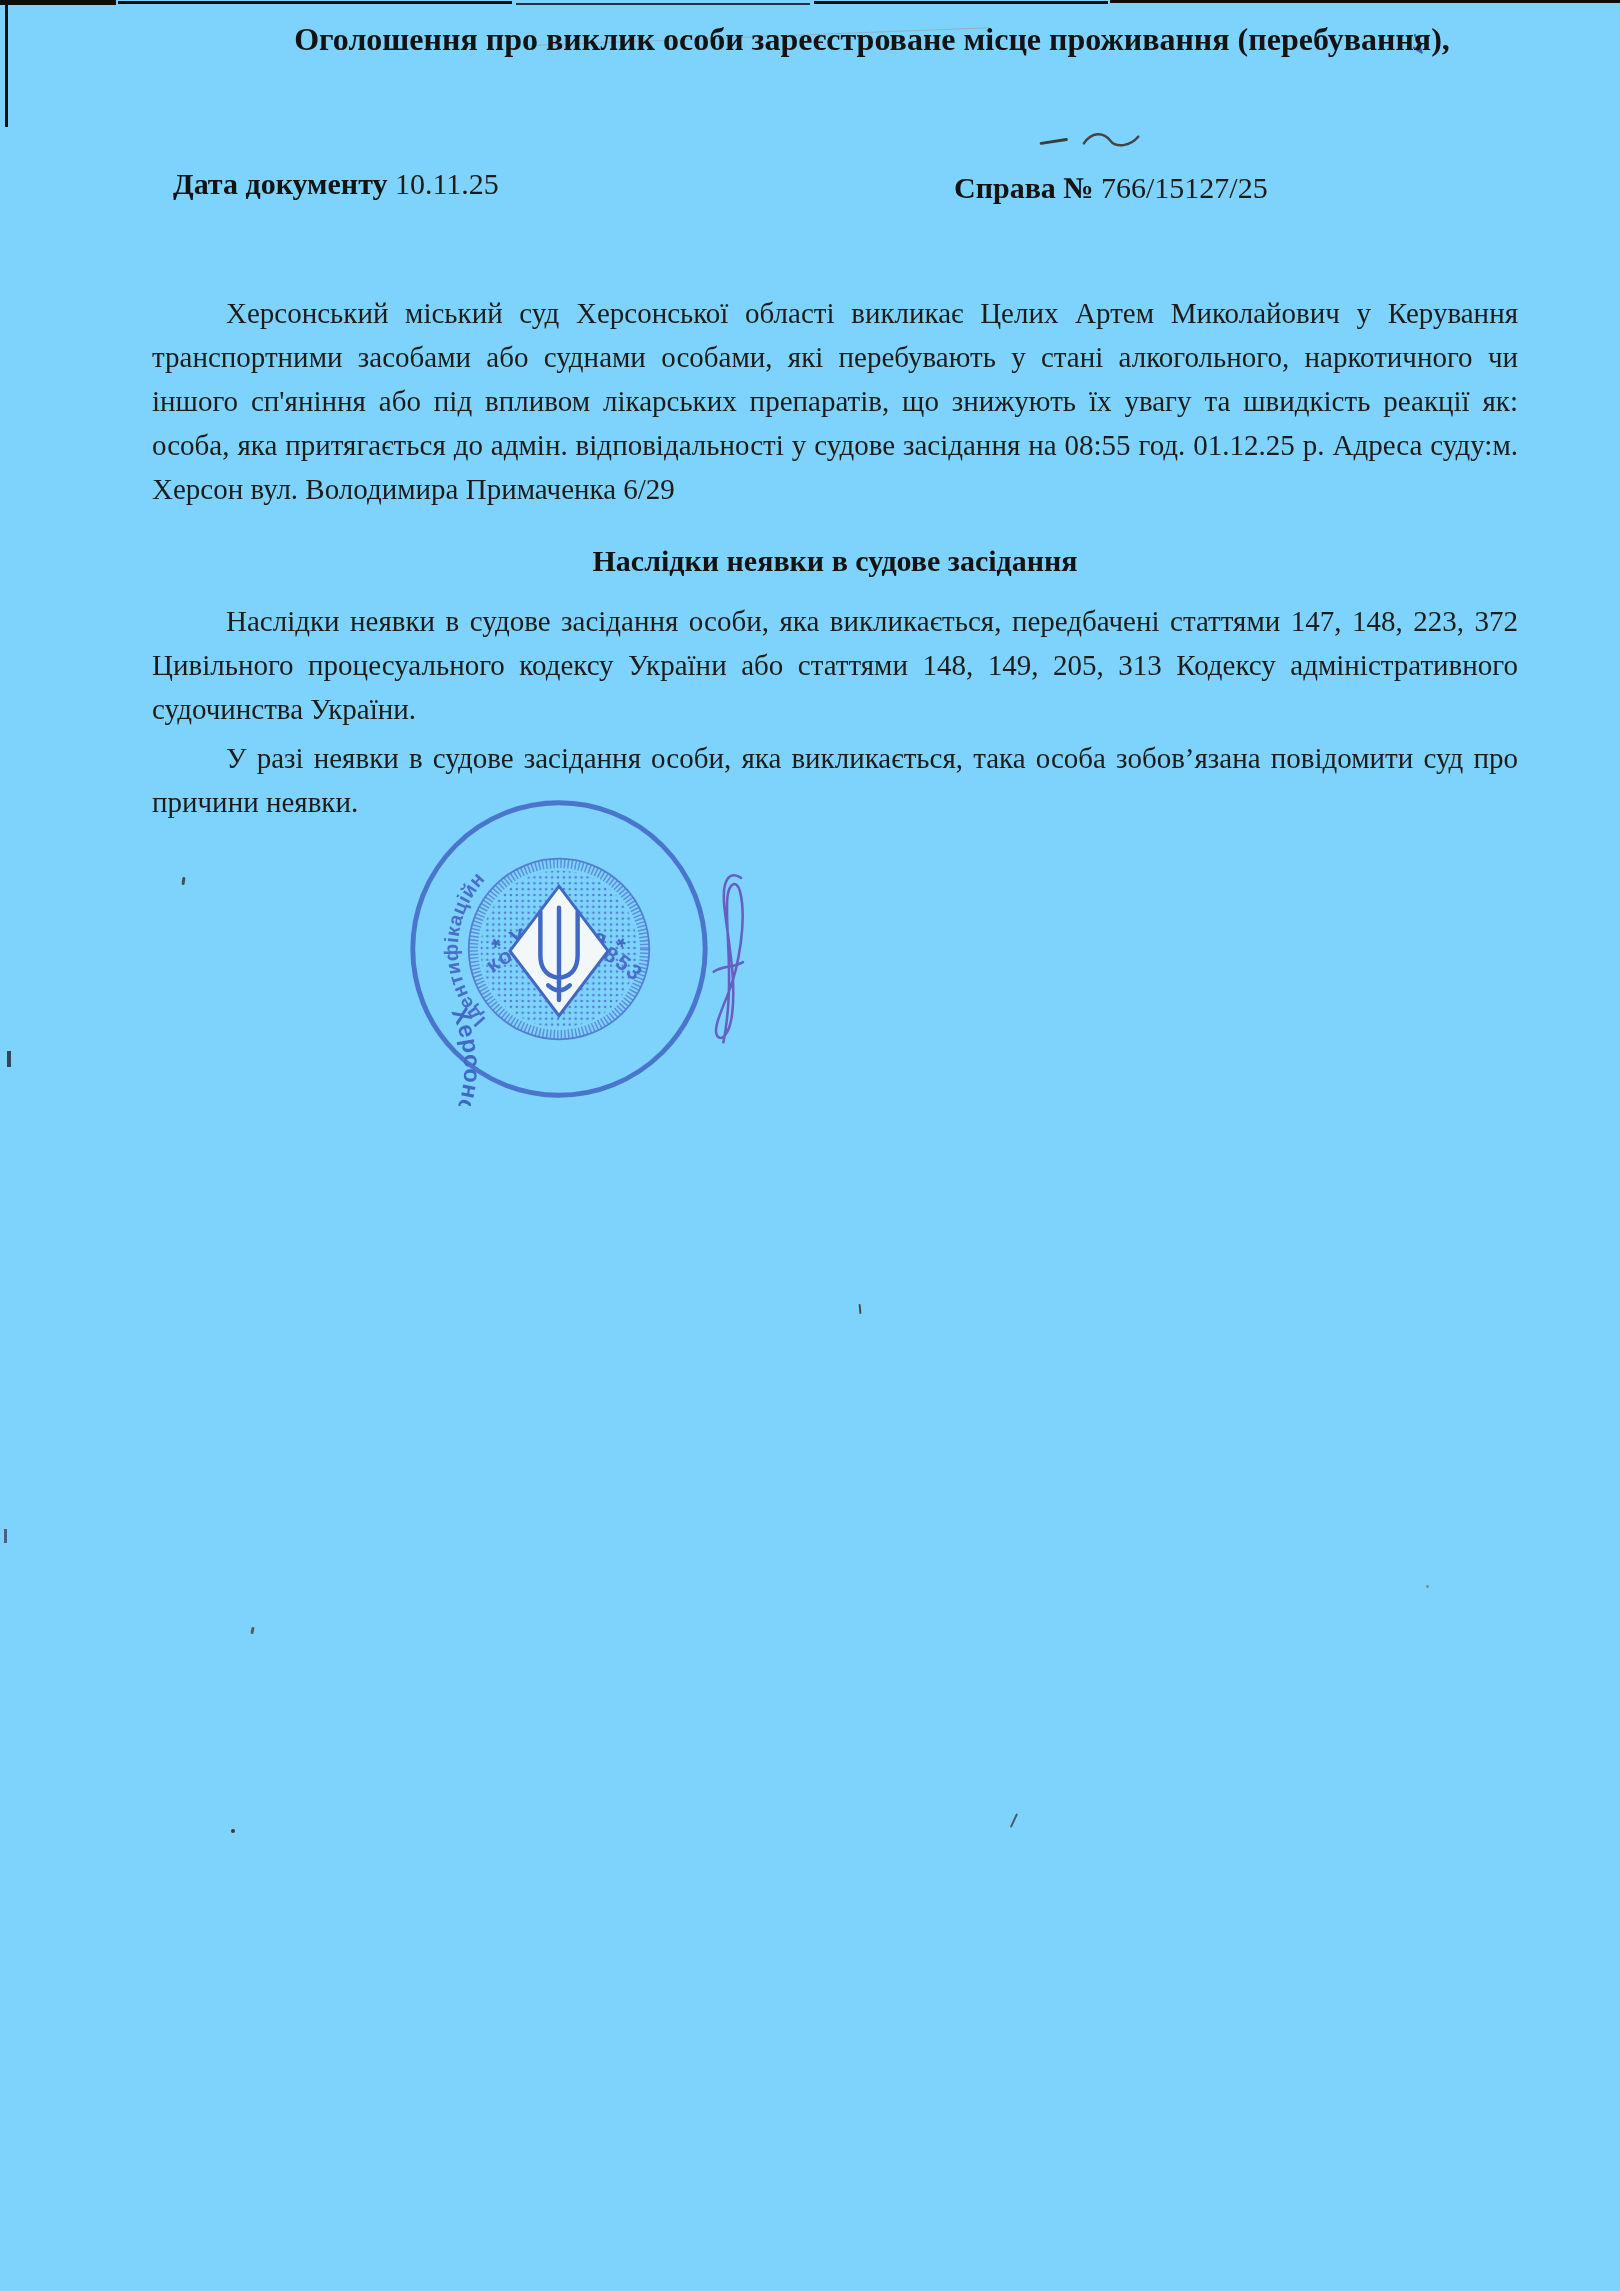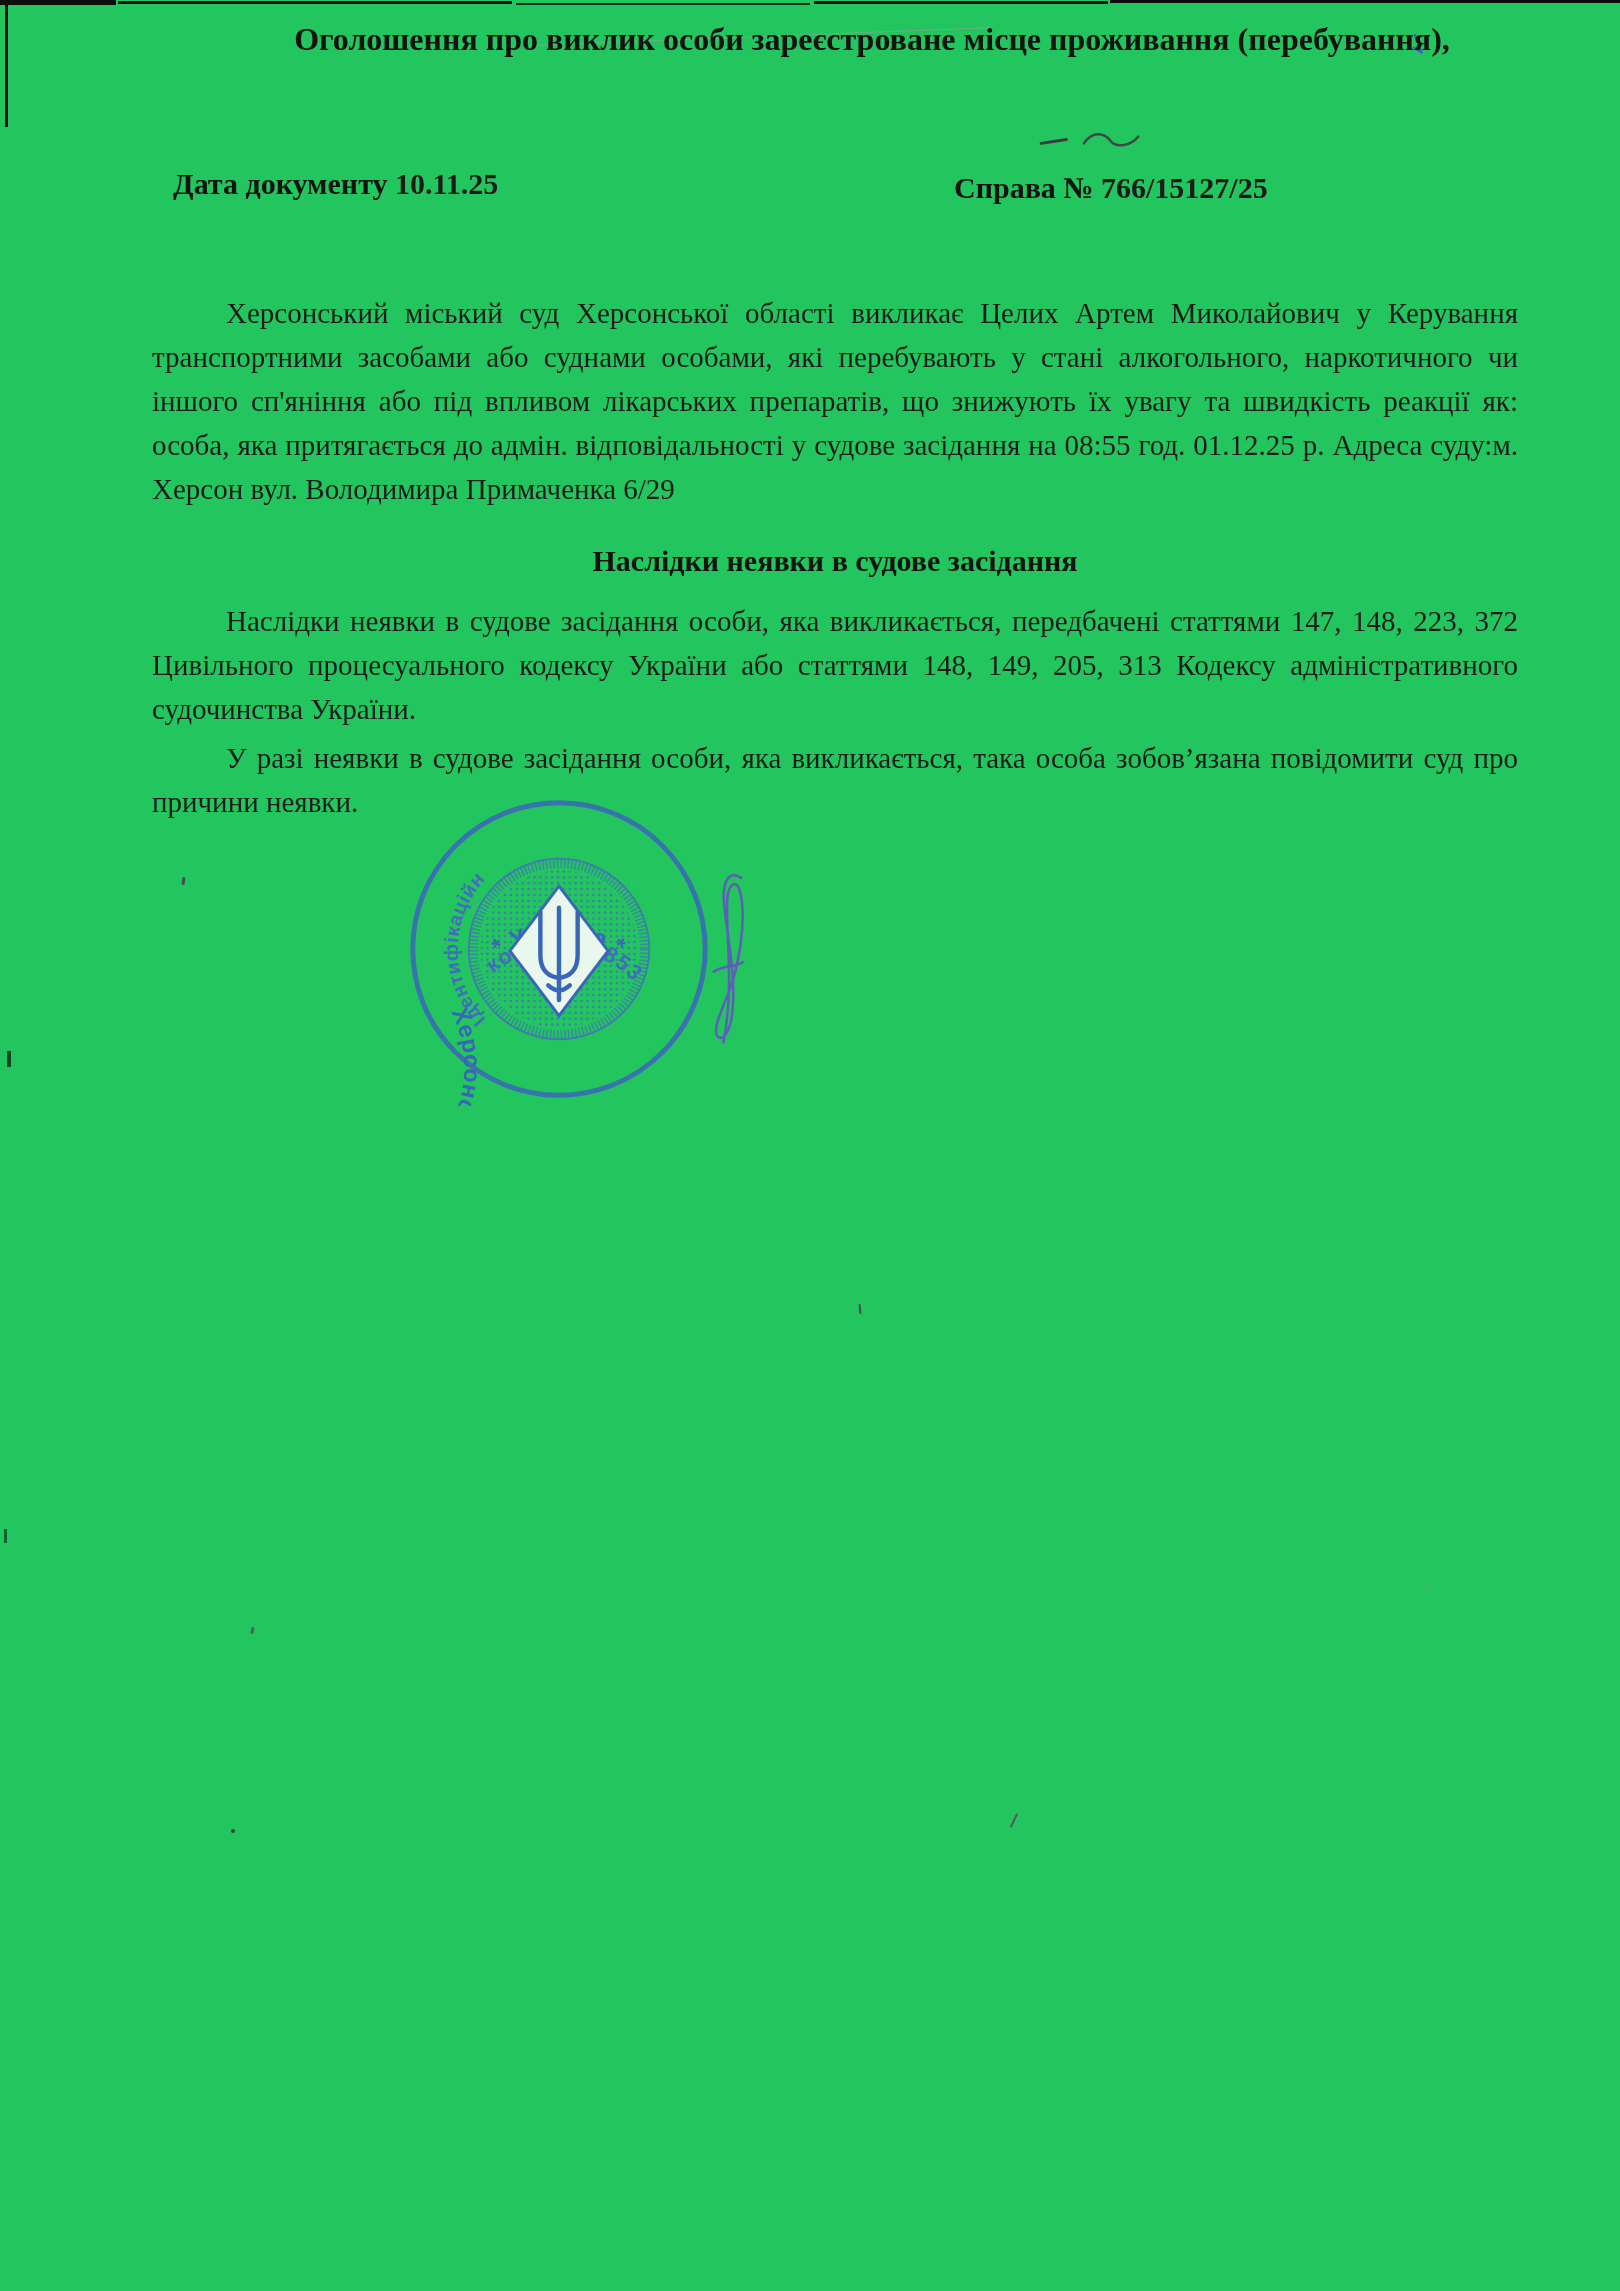--- a/index.html
+++ b/index.html
@@ -1,38 +1,38 @@
 <!DOCTYPE html>
 <html><head>
 <meta charset="utf-8">
 <style>
   html,body{margin:0;padding:0;}
   body{background:#e8e8e6;}
   .page{
     position:relative;
     width:1620px;height:2292px;
     margin:0 auto;
-    background:#22c55e;
+    background:#7dd3fc;
     overflow:hidden;
     font-family:"Liberation Serif", serif;
     color:#1d1b1a;
   }
   
   .seg{position:absolute;background:#0d0d0d;}
   .speck{position:absolute;border-radius:2px;}
   .scratch{position:absolute;height:1px;background:#9aa0a8;opacity:.65;transform:rotate(-2.2deg);transform-origin:left center;}
   
   .title{
     position:absolute;left:176px;top:15.7px;width:1392px;
     text-align:center;font-weight:bold;font-size:32px;line-height:46px;color:#141312;
   }
   .meta-date{position:absolute;left:173px;top:167px;font-size:30px;}
   .meta-case{position:absolute;left:954px;top:171px;font-size:30px;}
   .meta-label{font-weight:bold;color:#141312;}
-  .meta-value{font-weight:bold;color:#1d1b1a;}
+  .meta-value{font-weight:normal;color:#1d1b1a;}
   .doc{
     position:absolute;left:147px;top:286px;width:1376px;
     font-size:29px;line-height:44px;text-align:justify;color:#1e1c1b;
   }
   .doc p{margin:5px;}
   .indent{text-indent:74px;}
   .section-heading{
     text-align:center;font-weight:bold;font-size:30px;color:#141312;
     margin:28px 0 15.7px 0 !important;
   }

